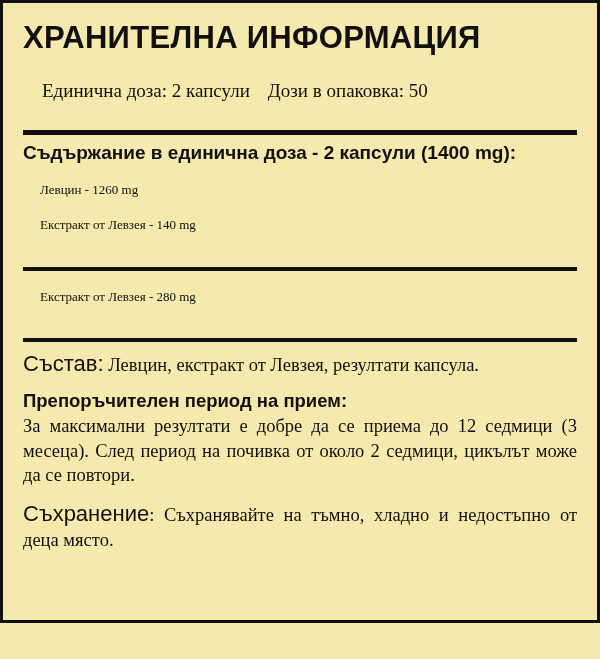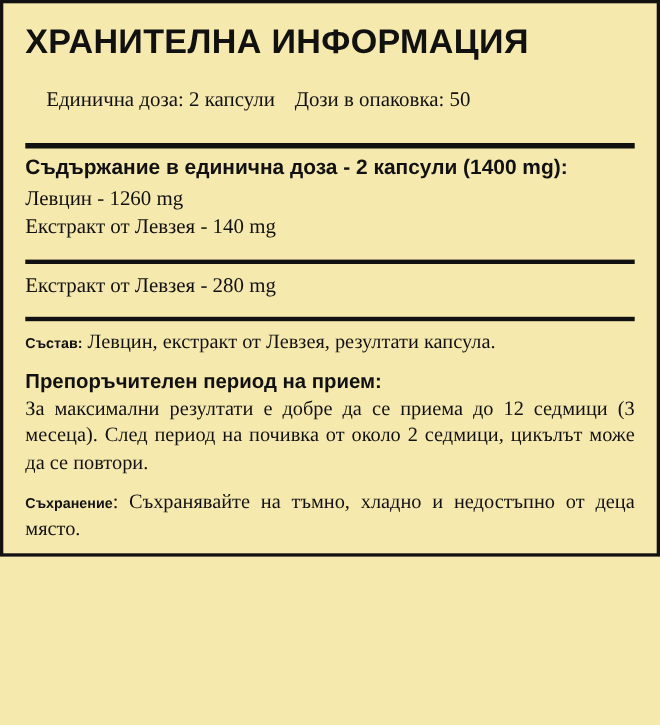--- a/index.html
+++ b/index.html
@@ -10,21 +10,21 @@
     width: 600px;
     height: 659px;
     background: #f5e9ad;
     font-family: "Liberation Serif", serif;
     color: #111111;
     overflow: hidden;
   }
   .panel {
     box-sizing: border-box;
     width: 600px;
-    height: 506px;
+    height: 623px;
     border: 3px solid #111111;
     background: #f5e9ad;
     padding: 14px 20px 10px 20px;
   }
   .title {
     font-family: "Liberation Sans", sans-serif;
     font-weight: bold;
     font-size: 31px;
     letter-spacing: 0.3px;
     line-height: 1.08;
@@ -47,37 +47,37 @@
     border-top: 4px solid #111111;
     margin: 6px 0 7px 0;
   }
   .block-head {
     font-family: "Liberation Sans", sans-serif;
     font-weight: bold;
     font-size: 19px;
     margin: 0 0 4px 0;
   }
   .nutrient {
-    font-size: 19px;
+    font-size: 13px;
     line-height: 1.35;
-    margin: 0;
+    margin: 17px;
   }
   .para {
     font-size: 18.5px;
     line-height: 1.32;
     margin: 0 0 2px 0;
     text-align: justify;
   }
   .para-block {
     margin-bottom: 12px;
   }
   .lbl {
     font-family: "Liberation Sans", sans-serif;
-    font-weight: bold;
-    font-size: 13px;
+    font-weight: normal;
+    font-size: 22px;
   }
   .lbl-head {
     font-family: "Liberation Sans", sans-serif;
     font-weight: bold;
     font-size: 18.5px;
     margin: 0 0 2px 0;
   }
   .inline-txt {
     font-size: 18.5px;
   }

